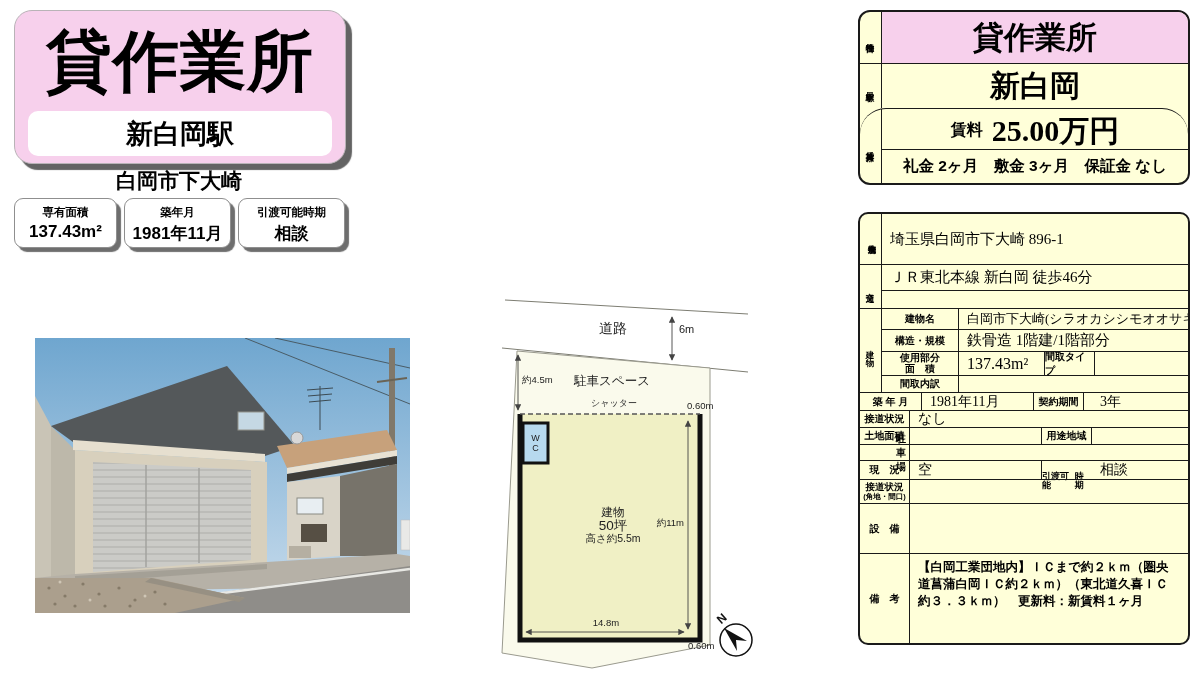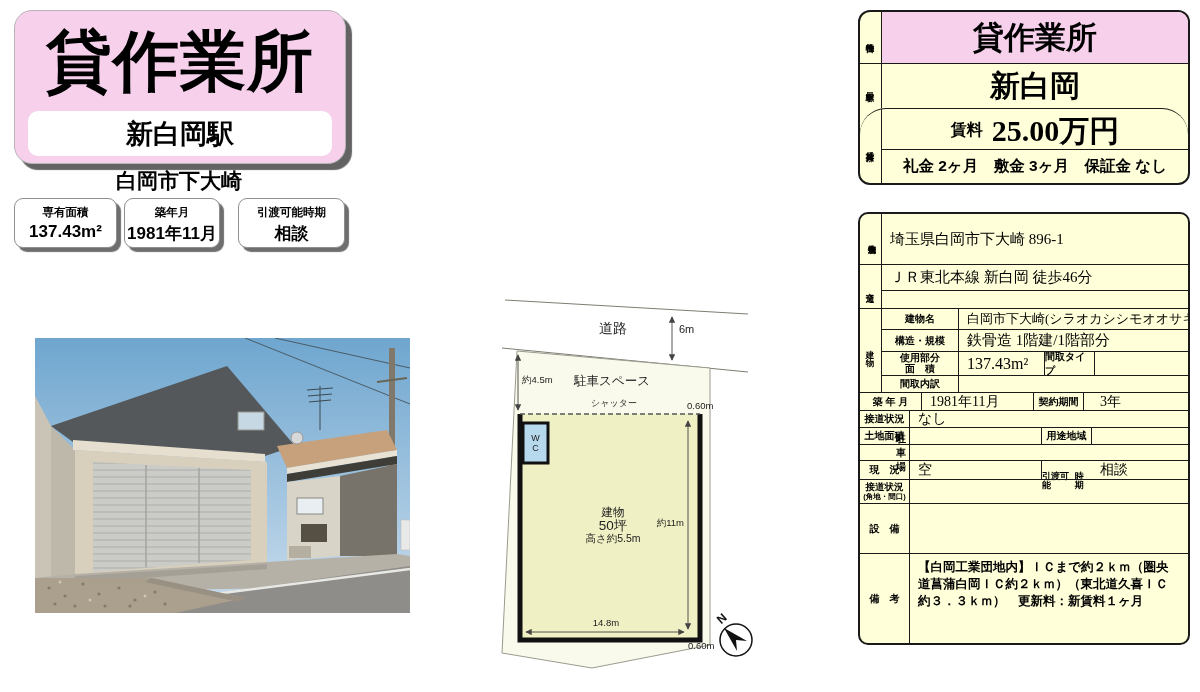--- a/index.html
+++ b/index.html
@@ -57,21 +57,21 @@
   <div class="header-card">
     <div class="header-title">貸作業所</div>
     <div class="header-station-box">新白岡駅</div>
   </div>
   <div class="location">白岡市下大崎</div>
 
   <div class="chip" style="left:14px;width:103px;">
     <div class="cl">専有面積</div>
     <div class="cv">137.43m²</div>
   </div>
-  <div class="chip" style="left:124px;width:96px;">
+  <div class="chip" style="left:124px;width:107px;">
     <div class="cl">築年月</div>
     <div class="cv">1981年11月</div>
   </div>
   <div class="chip" style="left:238px;width:107px;">
     <div class="cl">引渡可能時期</div>
     <div class="cv">相談</div>
   </div>
 
   <div class="rtable" style="top:10px;height:175px;">
     <div class="trow" style="height:51px;">

